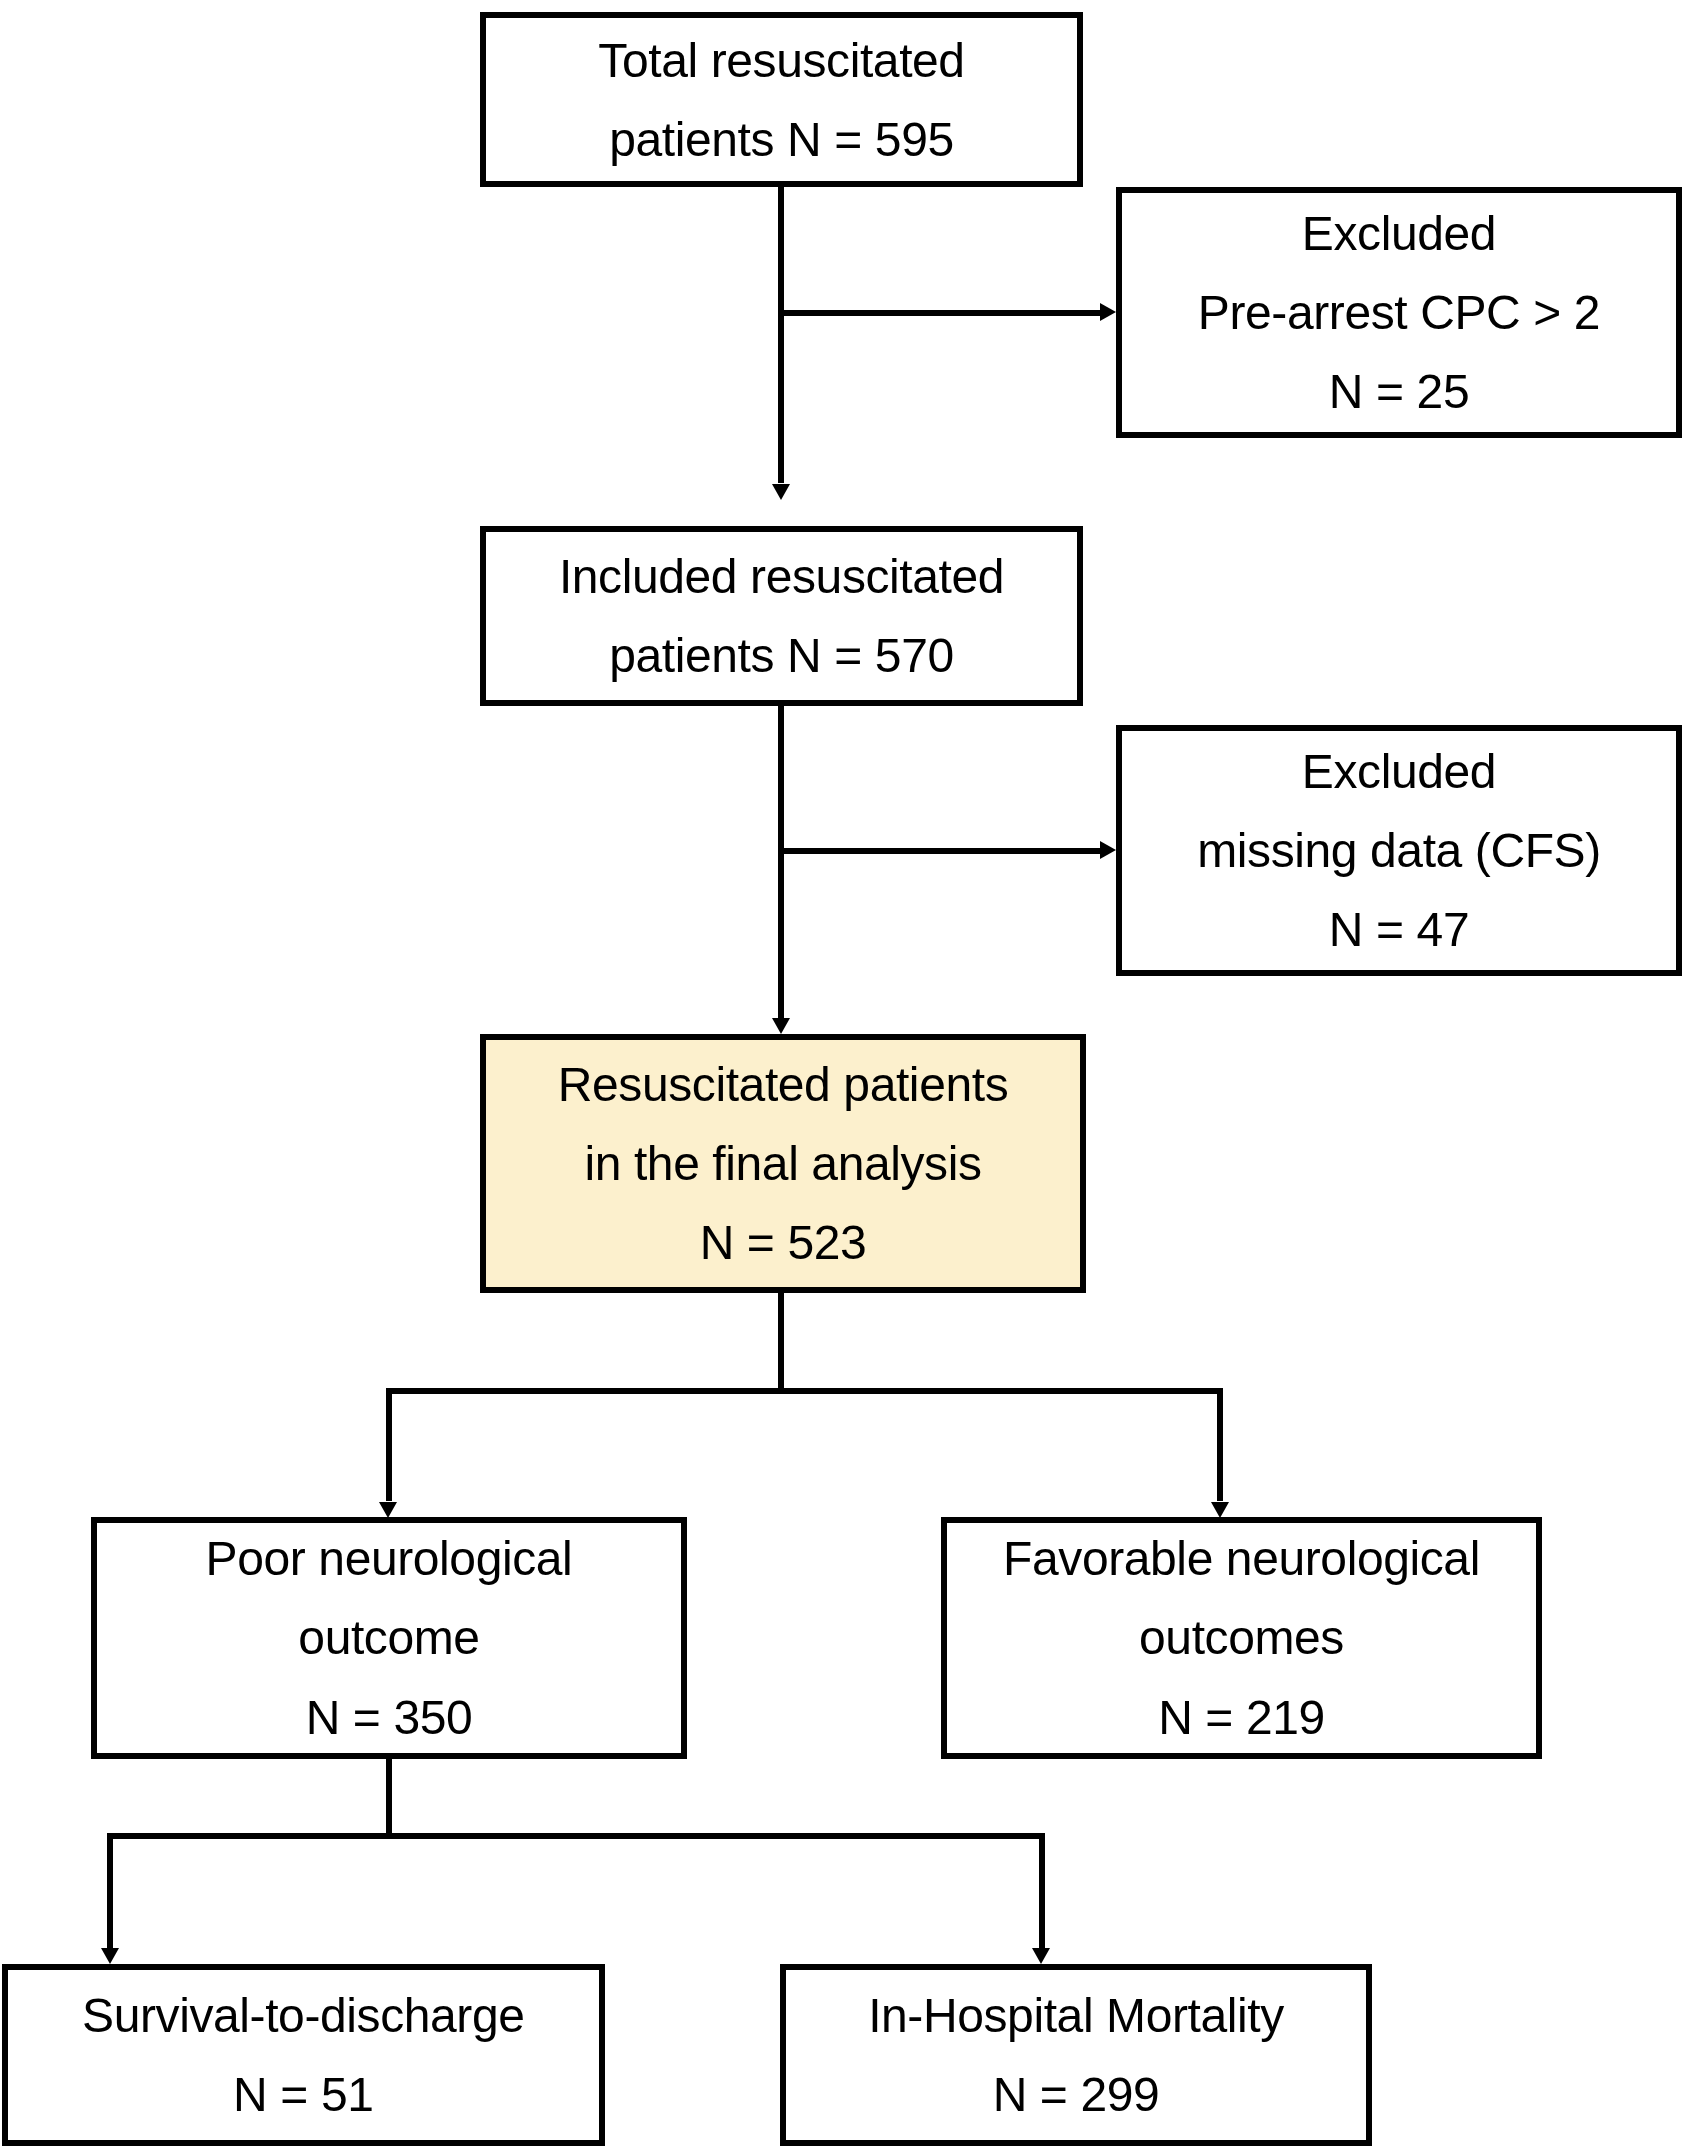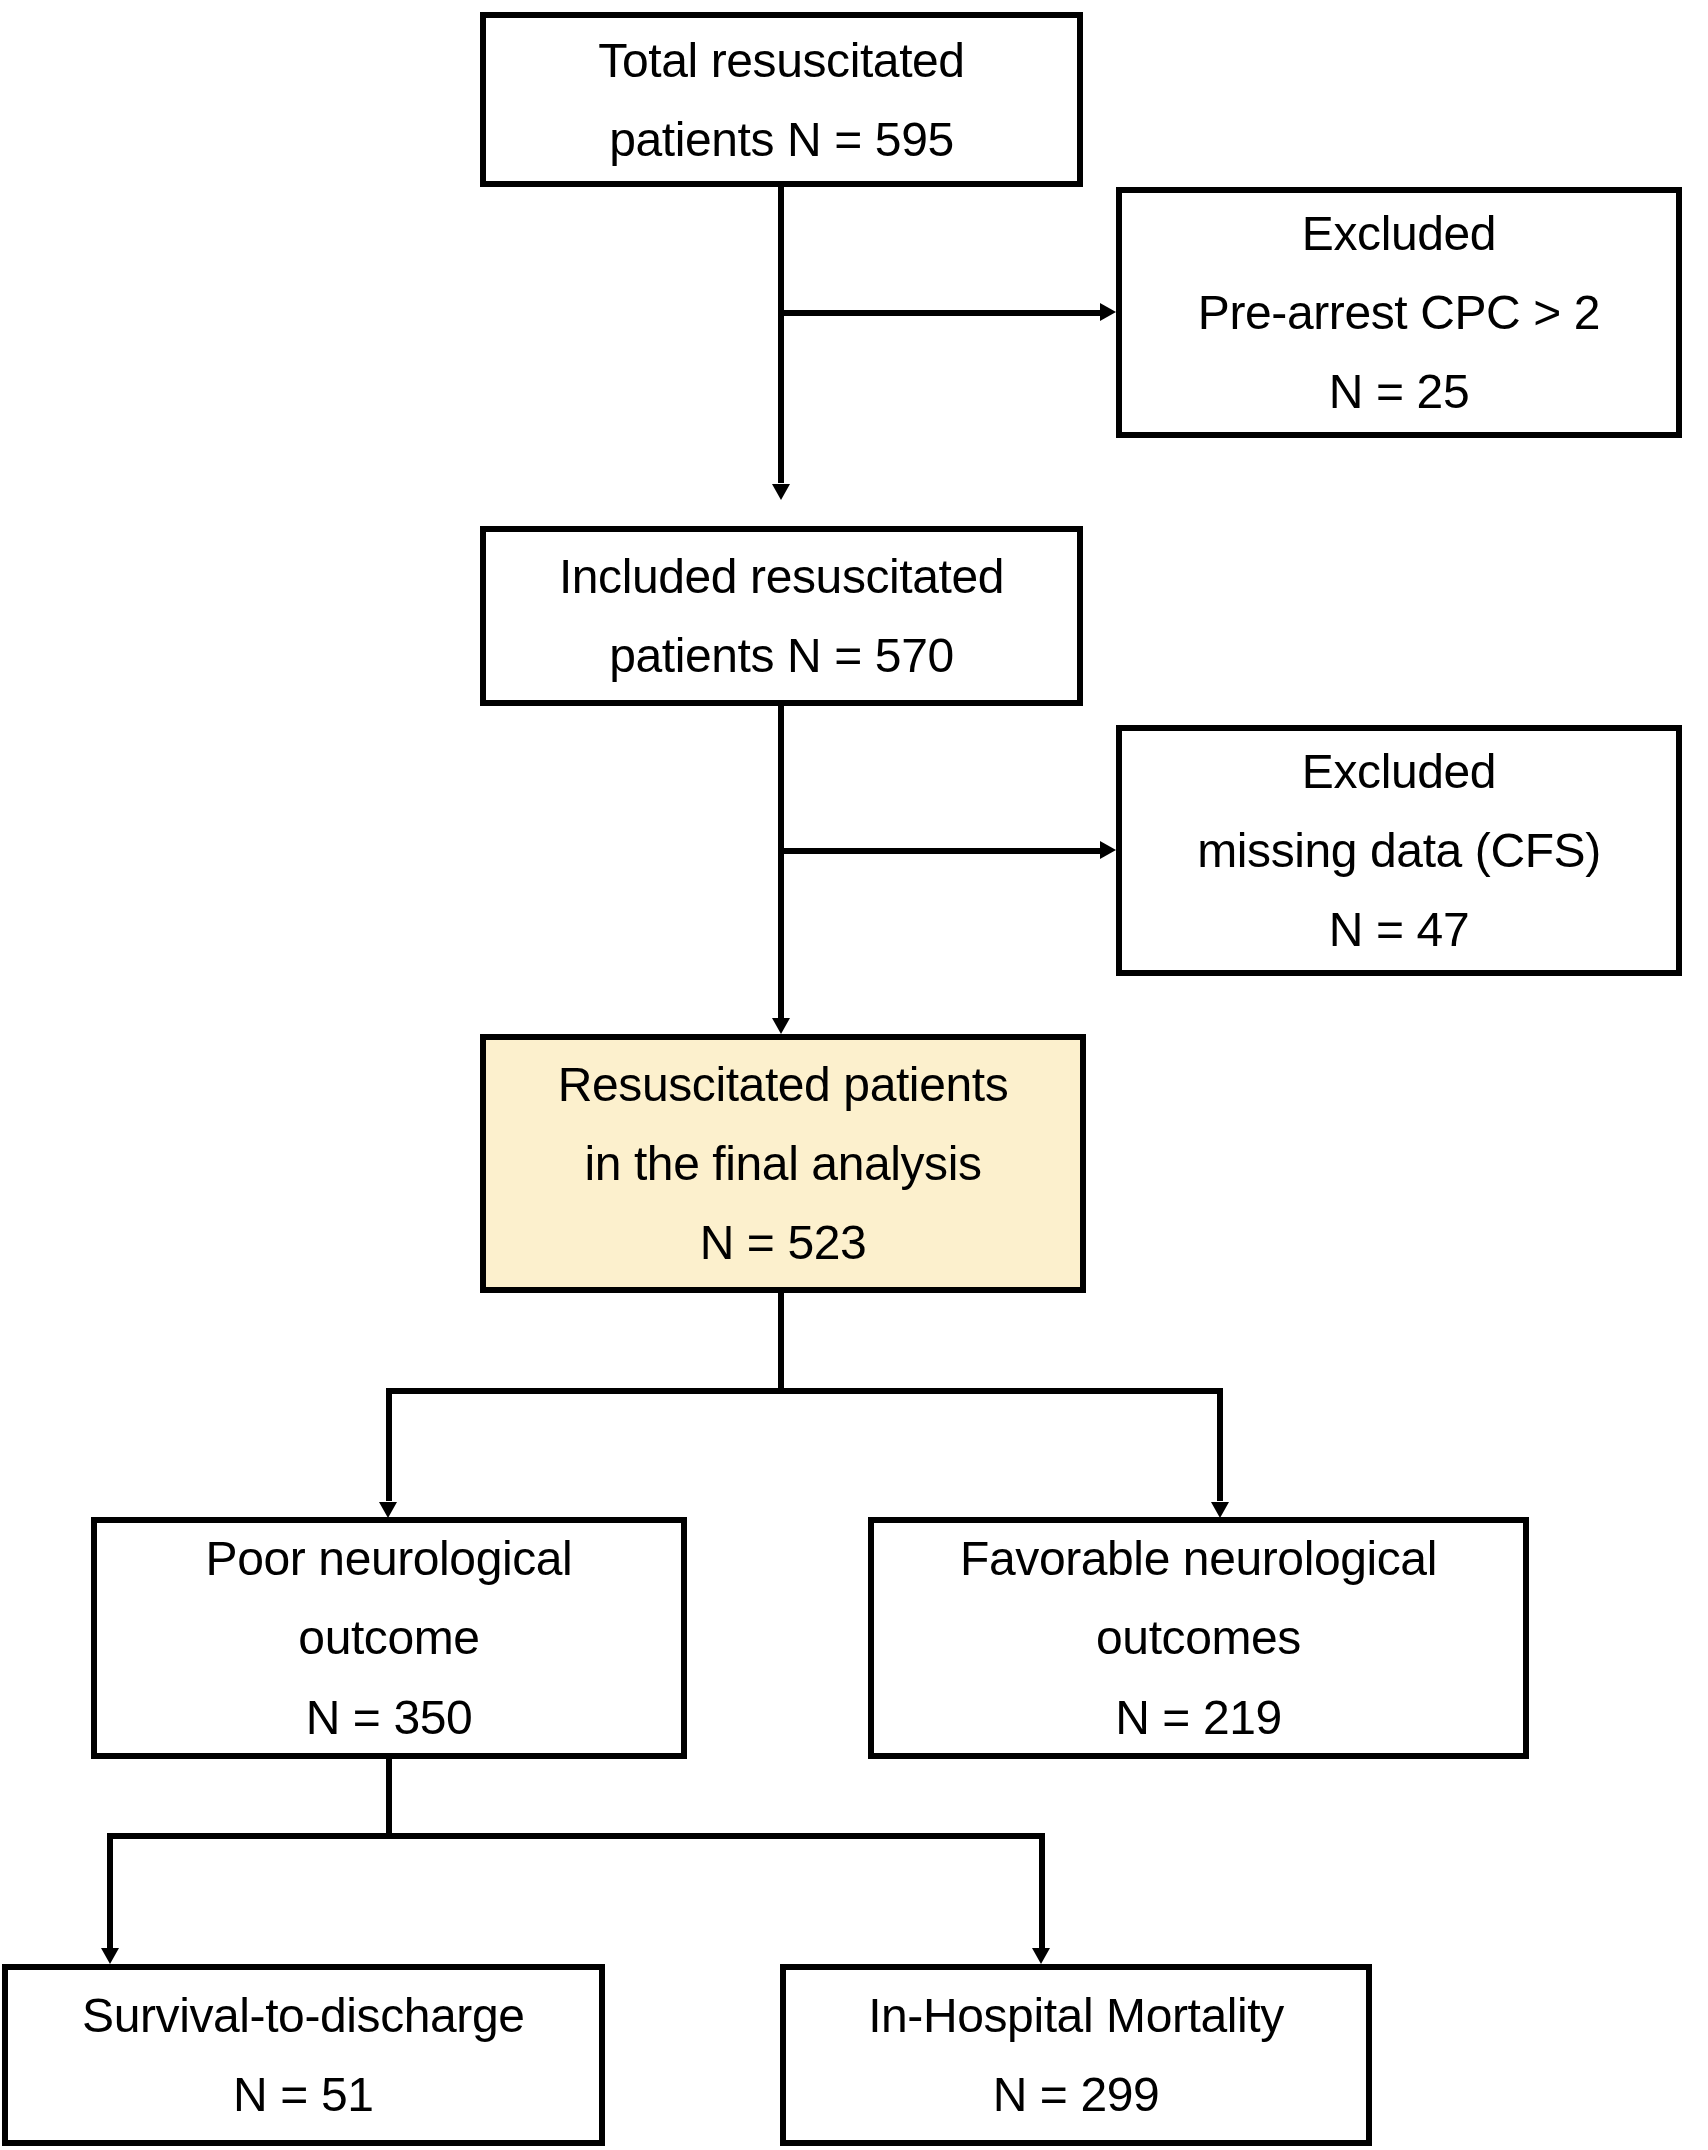--- a/index.html
+++ b/index.html
@@ -45,21 +45,21 @@
     border-left: 16px solid #000000;
   }
 
   
   #node-total        { left: 480px; top: 12.3px;   width: 603px; height: 175px; }
   #node-excluded-cpc { left: 1116px; top: 187px;  width: 566px; height: 251px; }
   #node-included     { left: 480px; top: 499px; width: 603px; height: 180px; margin-top: 27px; }
   #node-excluded-cfs { left: 1116px; top: 725px; width: 566px; height: 251px; }
   #node-final        { left: 480px; top: 1034px; width: 606px; height: 259px; background: #fcf0cd; }
   #node-poor         { left: 91px;  top: 1517px; width: 596px; height: 242px; }
-  #node-favorable    { left: 868px; top: 1517px; width: 661px; height: 242px; }
+  #node-favorable    { left: 941px; top: 1517px; width: 601px; height: 242px; }
   #node-survival     { left: 1.8px;    top: 1964px; width: 603px; height: 182px; }
   #node-mortality    { left: 780px; top: 1964px; width: 592px; height: 182px; }
 
   
   #c1-stem        { left: 778px; top: 187px;  width: 6.1px;   height: 296px; }
   #c1-head        { left: 772px; top: 484px; }
   #c1-branch      { left: 778px; top: 310px;  width: 322px;  height: 6.1px; }
   #c1-branch-head { left: 1100px; top: 303px; }
 
   #c2-stem        { left: 778px; top: 680px; width: 6.1px;   height: 338px; }

